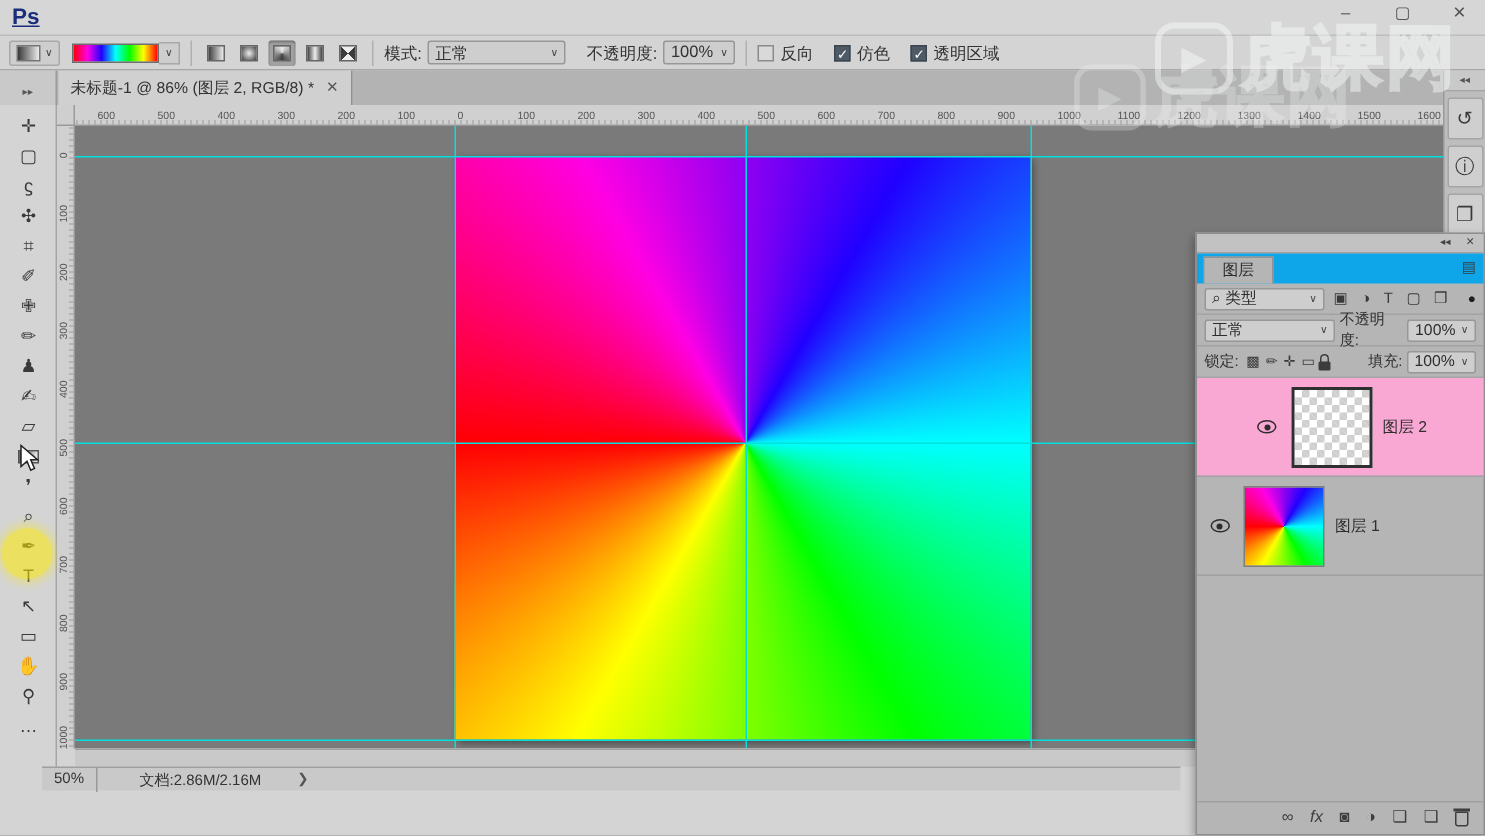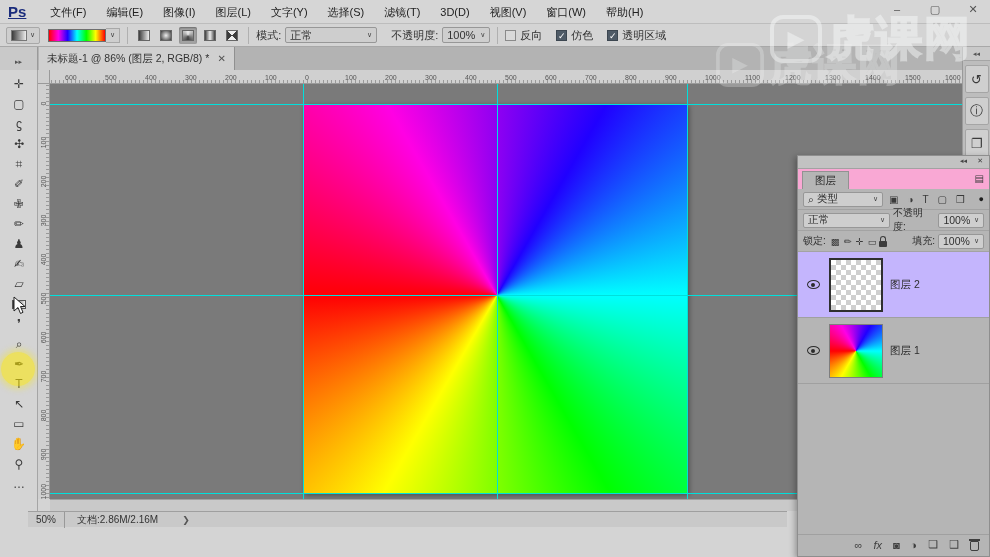--- a/index.html
+++ b/index.html
@@ -72,58 +72,58 @@
   .viewport { position:absolute; left:12px; top:14px; width:912px; height:415px; background:#7a7a7a; overflow:hidden; }
   .document { position:absolute; left:253px; top:20px; width:384px; height:389px; box-shadow:2px 2px 5px rgba(0,0,0,.4); }
   .guide-v { position:absolute; top:0; width:1px; height:415px; background:var(--guide,#00e0dc); }
   .guide-h { position:absolute; left:0; width:912px; height:1px; background:var(--guide,#00e0dc); }
   .h-scroll { position:absolute; left:12px; top:429px; width:912px; height:12px; background:#c9c9c9; border-top:1px solid #a0a0a0; }
 
   
   .statusbar { position:absolute; left:28px; top:511px; width:759px; height:16px; background:#c9c9c9; border-top:1px solid #9f9f9f;
                display:flex; align-items:center; font-size:10px; color:#333; }
   .zoom-box { padding:0 8px; border-right:1px solid #999; height:16px; line-height:16px; }
-  .doc-info { margin-left:12px; }
+  .doc-info { margin-left:28px; }
   .status-chev { margin-left:24px; color:#555; font-size:9px; }
   .video-bar { position:absolute; left:0; top:527px; width:797px; height:30px; background:var(--lav,#9d9dd8); }
   .film-icon { position:absolute; left:4px; top:2px; width:30px; height:17px; background:#2e2e2e; border-radius:2px;
                display:grid; grid-template-columns:repeat(3,1fr); grid-template-rows:repeat(2,1fr); gap:1px; padding:2px 4px; }
   .film-icon span { border-radius:1px; }
   .film-name { position:absolute; left:6px; top:20px; font-size:9px; color:#1c1c1c; }
 
   
   .right-dock { position:absolute; left:962px; top:47px; width:28px; height:510px; background:#bdbdbd; border-left:1px solid #9a9a9a; }
   .dock-collapse { height:14px; text-align:center; font-size:7px; color:#555; line-height:14px; background:#c9c9c9; border-bottom:1px solid #a5a5a5; }
   .dock-icon { width:24px; height:28px; margin:4px auto 0; background:#cfcfcf; border:1px solid #a5a5a5; border-radius:2px;
                display:flex; align-items:center; justify-content:center; font-size:13px; color:#3a3a3a; }
 
   
   .layers-panel { position:absolute; left:797px; top:155px; width:193px; height:402px; background:#b5b5b5;
                   border:1px solid #8e8e8e; box-shadow:-2px 2px 6px rgba(0,0,0,.3); font-size:10.5px; color:#2e2e2e; }
   .lp-titlebar { height:13px; background:#c2c2c2; border-bottom:1px solid #a2a2a2; position:relative; }
   .lp-titlebar .tbi { position:absolute; top:1px; font-size:7px; color:#444; }
   .lp-collapse { right:22px; }  .lp-close { right:6px; font-size:9px; top:0; }
-  .lp-tabrow { height:20px; background:#f9a8d4; position:relative; }
+  .lp-tabrow { height:20px; background:#0ea5e9; position:relative; }
   .lp-tab { position:absolute; left:4px; top:2px; height:18px; background:#b5b5b5; border:1px solid #929292; border-bottom:none;
             padding:0 12px; line-height:17px; font-size:10.5px; }
   .lp-menu { position:absolute; right:5px; top:4px; font-size:10px; color:#3a3a3a; }
   .lp-row { display:flex; align-items:center; padding:0 5px; height:21px; border-bottom:1px solid #a3a3a3; gap:3px; }
   .search-box { display:flex; align-items:center; gap:3px; background:#cecece; border:1px solid #979797; border-radius:2px;
                 height:15px; padding:0 4px; width:80px; }
   .fic { font-size:10px; color:#3a3a3a; margin-left:3px; }
   .pin { margin-left:auto; font-size:9px; color:#1e1e1e; }
   .lp-select { background:#cecece; border:1px solid #979797; border-radius:2px; height:15px; display:flex; align-items:center;
                justify-content:space-between; padding:0 4px; }
   .blend-select { width:88px; }
   .pct-select { width:46px; }
   .lp-label { font-size:10px; }
   .lock-ic { font-size:9.5px; color:#3a3a3a; margin:0 2px; }
   .layers-list { }
   .lrow { display:flex; align-items:center; height:66px; border-bottom:1px solid #a0a0a0; padding:0 6px; gap:7px; }
-  .lrow.sel { background:#c4b5fd; }
+  .lrow.sel { background:#f9a8d4;justify-content:center; }
   .eyecell { width:18px; display:flex; justify-content:center; }
   .eye { width:13px; height:9px; border:1px solid #2c2c2c; border-radius:60% 60%; position:relative; display:inline-block; }
   .eye::after { content:""; position:absolute; left:3.5px; top:1.5px; width:4px; height:4px; border-radius:50%; background:#2c2c2c; }
   .thumb { width:54px; height:54px; border:1px solid #7e7e7e; background:#fff; }
   .thumb.selth { border:2px solid #2f2f2f; }
   .thumb.checker { background-color:#fff;
       background-image:linear-gradient(45deg,#cfcfcf 25%,transparent 25% 75%,#cfcfcf 75%),
                        linear-gradient(45deg,#cfcfcf 25%,transparent 25% 75%,#cfcfcf 75%);
       background-size:10px 10px; background-position:0 0,5px 5px; }
   .lname { font-size:10.5px; }
@@ -154,33 +154,20 @@
              -webkit-text-stroke:2px rgba(248,250,250,.62); }
   .wm2 { transform:translate(-62px,26px) scale(.92); opacity:.55; position:absolute; left:0; top:0; }
 </style>
 </head>
 <body>
 
 <div class="app">
 
   <div class="menubar">
     <span class="ps-logo">Ps</span>
-    <div class="menu-items">
-        <div class="menu-item">文件(F)</div>
-        <div class="menu-item">编辑(E)</div>
-        <div class="menu-item">图像(I)</div>
-        <div class="menu-item">图层(L)</div>
-        <div class="menu-item">文字(Y)</div>
-        <div class="menu-item">选择(S)</div>
-        <div class="menu-item">滤镜(T)</div>
-        <div class="menu-item">3D(D)</div>
-        <div class="menu-item">视图(V)</div>
-        <div class="menu-item">窗口(W)</div>
-        <div class="menu-item">帮助(H)</div>
-      </div>
     <div class="win-controls">
       <span class="win-btn">–</span>
       <span class="win-btn">▢</span>
       <span class="win-btn">✕</span>
     </div>
   </div>
 
   <div class="optionsbar">
     <div class="preset-box">
       <span class="preset-grad"></span>

